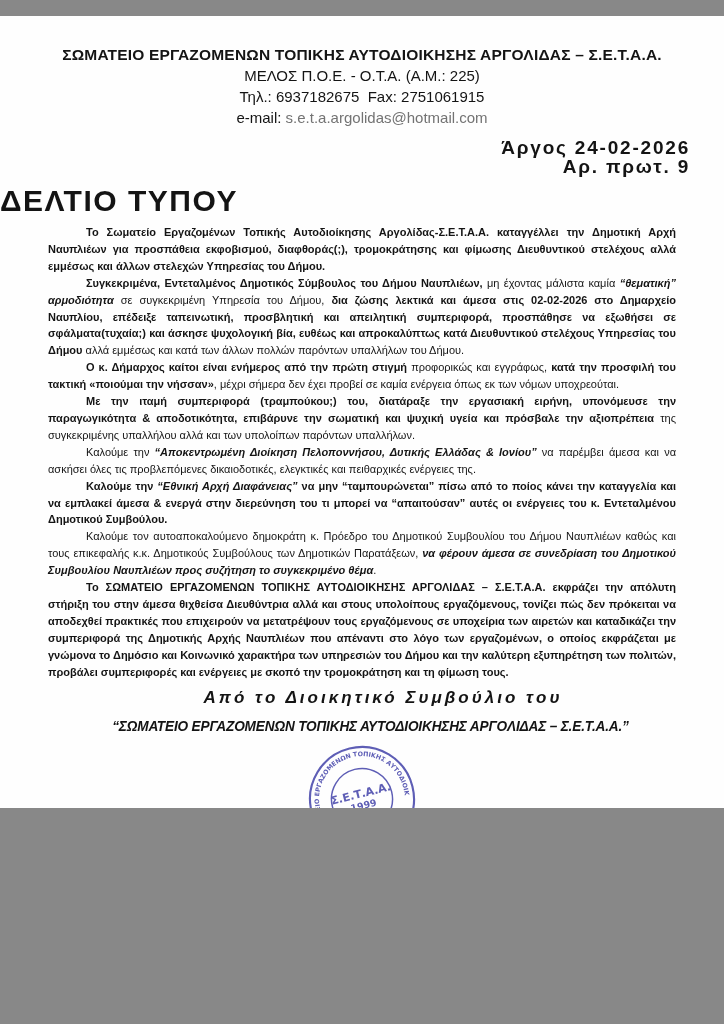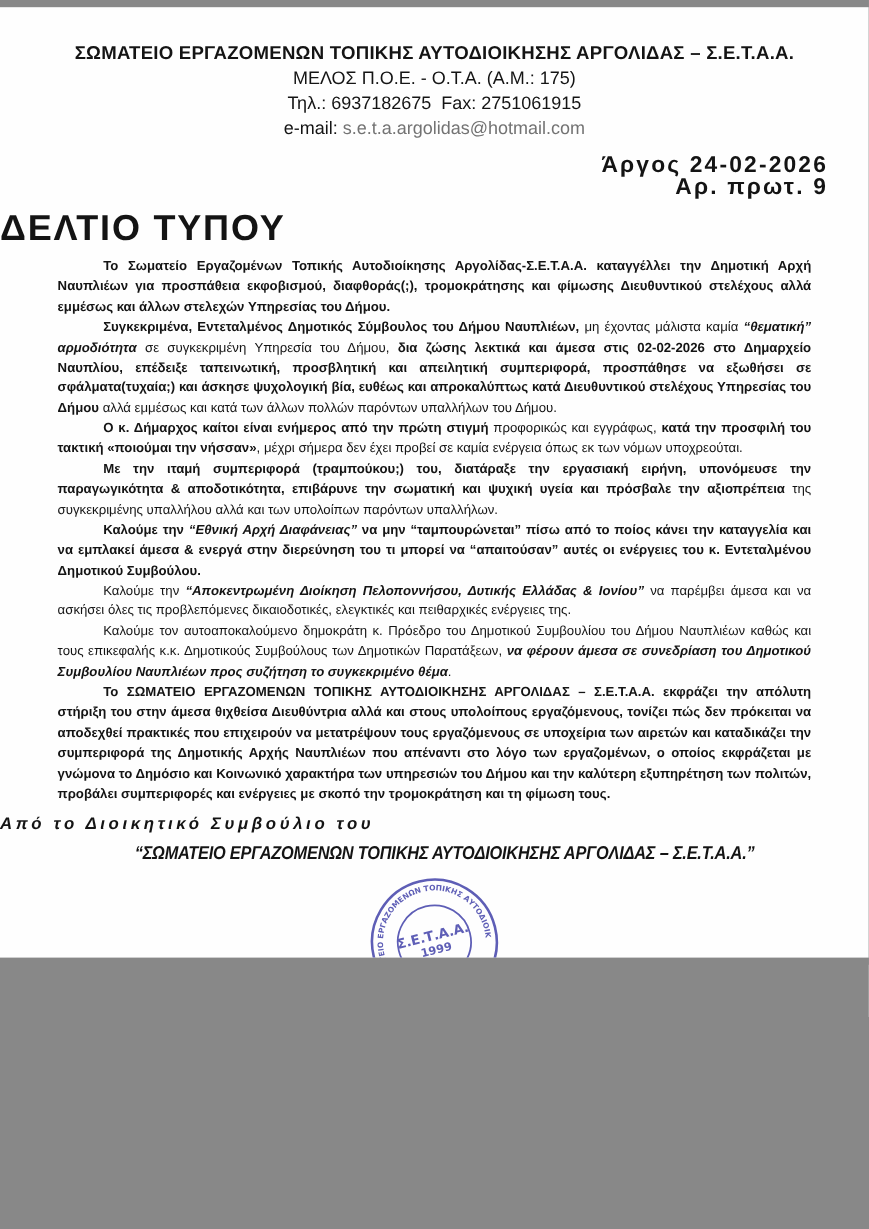--- a/index.html
+++ b/index.html
@@ -1,19 +1,19 @@
 <!DOCTYPE html>
 <html lang="el"><head>
 <meta charset="utf-8">
 <style>
   html,body{margin:0;padding:0;background:#888;}
   .page{
     position:relative;
     width:724px;height:792px;
-    margin:6px auto;
+    margin:16px auto;
     background:#fefefe;
     font-family:"Liberation Sans","DejaVu Sans",sans-serif;
     color:#141414;
     overflow:hidden;
     box-sizing:border-box;
     padding-top:28px;
   }
   
   .letterhead{text-align:center;line-height:21px;}
   .org-name{font-weight:bold;font-size:15.5px;letter-spacing:.2px;}
@@ -36,22 +36,22 @@
   .body-text{
     margin:0 48px;
     font-size:11px;line-height:16.9px;
     text-align:justify;
   }
   .body-text p{margin:0;text-indent:38px;}
   .run-b{font-weight:bold;}
   .run-bi{font-weight:bold;font-style:italic;}
   
   .closing-1{
-    text-align:left;font-weight:bold;font-style:italic;
-    font-size:14px;letter-spacing:3px;margin-top:8px;
+    text-align:center;font-weight:bold;font-style:italic;
+    font-size:17px;letter-spacing:3px;margin-top:8px;padding-left:42px;
   }
   .closing-2{
     text-align:center;font-weight:bold;font-style:italic;
     font-size:15.5px;margin-top:9px;padding-left:16px;
   }
   .closing-2 span{display:inline-block;transform:scaleX(.88);letter-spacing:-.2px;}
   
   .stamp-wrap{
     text-align:center;
     margin-top:-2px;
@@ -63,39 +63,39 @@
   }
   .stamp-svg text{font-family:"DejaVu Sans","Liberation Sans",sans-serif;font-weight:bold;}
 </style>
 </head>
 <body>
 
 <div class="page">
 
   <div class="letterhead">
     <div class="org-name">ΣΩΜΑΤΕΙΟ ΕΡΓΑΖΟΜΕΝΩΝ ΤΟΠΙΚΗΣ ΑΥΤΟΔΙΟΙΚΗΣΗΣ ΑΡΓΟΛΙΔΑΣ – Σ.Ε.Τ.Α.Α.</div>
-    <div class="head-line">ΜΕΛΟΣ Π.Ο.Ε. - Ο.Τ.Α. (Α.Μ.: 175)</div>
+    <div class="head-line">ΜΕΛΟΣ Π.Ο.Ε. - Ο.Τ.Α. (Α.Μ.: 225)</div>
     <div class="head-line">Τηλ.: 6937182675&nbsp; Fax: 2751061915</div>
     <div class="email-line"><span>e-mail: </span><a class="email-link">s.e.t.a.argolidas@hotmail.com</a></div>
   </div>
 
   <div class="meta-block">
     <div>Άργος 24-02-2026</div>
     <div>Αρ. πρωτ. 9</div>
   </div>
 
   <div class="doc-title">ΔΕΛΤΙΟ ΤΥΠΟΥ</div>
 
   <div class="body-text">
       <p><span class="run-b">Το Σωματείο Εργαζομένων Τοπικής Αυτοδιοίκησης Αργολίδας-Σ.Ε.Τ.Α.Α. καταγγέλλει την Δημοτική Αρχή Ναυπλιέων για προσπάθεια εκφοβισμού, διαφθοράς(;), τρομοκράτησης και φίμωσης Διευθυντικού στελέχους αλλά εμμέσως και άλλων στελεχών Υπηρεσίας του Δήμου.</span></p>
       <p><span class="run-b">Συγκεκριμένα, Εντεταλμένος Δημοτικός Σύμβουλος του Δήμου Ναυπλιέων,</span><span class="run-r"> μη έχοντας μάλιστα καμία </span><span class="run-bi">“θεματική” αρμοδιότητα</span><span class="run-r"> σε συγκεκριμένη Υπηρεσία του Δήμου, </span><span class="run-b">δια ζώσης λεκτικά και άμεσα στις 02-02-2026 στο Δημαρχείο Ναυπλίου, επέδειξε ταπεινωτική, προσβλητική και απειλητική συμπεριφορά, προσπάθησε να εξωθήσει σε σφάλματα(τυχαία;) και άσκησε ψυχολογική βία, ευθέως και απροκαλύπτως κατά Διευθυντικού στελέχους Υπηρεσίας του Δήμου</span><span class="run-r"> αλλά εμμέσως και κατά των άλλων πολλών παρόντων υπαλλήλων του Δήμου.</span></p>
       <p><span class="run-b">Ο κ. Δήμαρχος καίτοι είναι ενήμερος από την πρώτη στιγμή</span><span class="run-r"> προφορικώς και εγγράφως, </span><span class="run-b">κατά την προσφιλή του τακτική «ποιούμαι την νήσσαν»</span><span class="run-r">, μέχρι σήμερα δεν έχει προβεί σε καμία ενέργεια όπως εκ των νόμων υποχρεούται.</span></p>
       <p><span class="run-b">Με την ιταμή συμπεριφορά (τραμπούκου;) του, διατάραξε την εργασιακή ειρήνη, υπονόμευσε την παραγωγικότητα &amp; αποδοτικότητα, επιβάρυνε την σωματική και ψυχική υγεία και πρόσβαλε την αξιοπρέπεια</span><span class="run-r"> της συγκεκριμένης υπαλλήλου αλλά και των υπολοίπων παρόντων υπαλλήλων.</span></p>
+      <p><span class="run-r">Καλούμε την </span><span class="run-bi">“Αποκεντρωμένη Διοίκηση Πελοποννήσου, Δυτικής Ελλάδας &amp; Ιονίου”</span><span class="run-r"> να παρέμβει άμεσα και να ασκήσει όλες τις προβλεπόμενες δικαιοδοτικές, ελεγκτικές και πειθαρχικές ενέργειες της.</span></p>
       <p><span class="run-b">Καλούμε την </span><span class="run-bi">“Εθνική Αρχή Διαφάνειας”</span><span class="run-b"> να μην “ταμπουρώνεται” πίσω από το ποίος κάνει την καταγγελία και να εμπλακεί άμεσα &amp; ενεργά στην διερεύνηση του τι μπορεί να “απαιτούσαν” αυτές οι ενέργειες του κ. Εντεταλμένου Δημοτικού Συμβούλου.</span></p>
-      <p><span class="run-r">Καλούμε την </span><span class="run-bi">“Αποκεντρωμένη Διοίκηση Πελοποννήσου, Δυτικής Ελλάδας &amp; Ιονίου”</span><span class="run-r"> να παρέμβει άμεσα και να ασκήσει όλες τις προβλεπόμενες δικαιοδοτικές, ελεγκτικές και πειθαρχικές ενέργειες της.</span></p>
       <p><span class="run-r">Καλούμε τον αυτοαποκαλούμενο δημοκράτη κ. Πρόεδρο του Δημοτικού Συμβουλίου του Δήμου Ναυπλιέων καθώς και τους επικεφαλής κ.κ. Δημοτικούς Συμβούλους των Δημοτικών Παρατάξεων, </span><span class="run-bi">να φέρουν άμεσα σε συνεδρίαση του Δημοτικού Συμβουλίου Ναυπλιέων προς συζήτηση το συγκεκριμένο θέμα</span><span class="run-r">.</span></p>
       <p><span class="run-b">Το ΣΩΜΑΤΕΙΟ ΕΡΓΑΖΟΜΕΝΩΝ ΤΟΠΙΚΗΣ ΑΥΤΟΔΙΟΙΚΗΣΗΣ ΑΡΓΟΛΙΔΑΣ – Σ.Ε.Τ.Α.Α. εκφράζει την απόλυτη στήριξη του στην άμεσα θιχθείσα Διευθύντρια αλλά και στους υπολοίπους εργαζόμενους, τονίζει πώς δεν πρόκειται να αποδεχθεί πρακτικές που επιχειρούν να μετατρέψουν τους εργαζόμενους σε υποχείρια των αιρετών και καταδικάζει την συμπεριφορά της Δημοτικής Αρχής Ναυπλιέων που απέναντι στο λόγο των εργαζομένων, ο οποίος εκφράζεται με γνώμονα το Δημόσιο και Κοινωνικό χαρακτήρα των υπηρεσιών του Δήμου και την καλύτερη εξυπηρέτηση των πολιτών, προβάλει συμπεριφορές και ενέργειες με σκοπό την τρομοκράτηση και τη φίμωση τους.</span></p>
     </div>
 
   <div class="closing-1">Από το Διοικητικό Συμβούλιο του</div>
   <div class="closing-2"><span>“ΣΩΜΑΤΕΙΟ ΕΡΓΑΖΟΜΕΝΩΝ ΤΟΠΙΚΗΣ ΑΥΤΟΔΙΟΙΚΗΣΗΣ ΑΡΓΟΛΙΔΑΣ – Σ.Ε.Τ.Α.Α.”</span></div>
 
   <div class="stamp-wrap">
     <svg class="stamp-svg" viewBox="0 0 160 160" xmlns="http://www.w3.org/2000/svg">
       <g fill="none" stroke="#4848ac">

